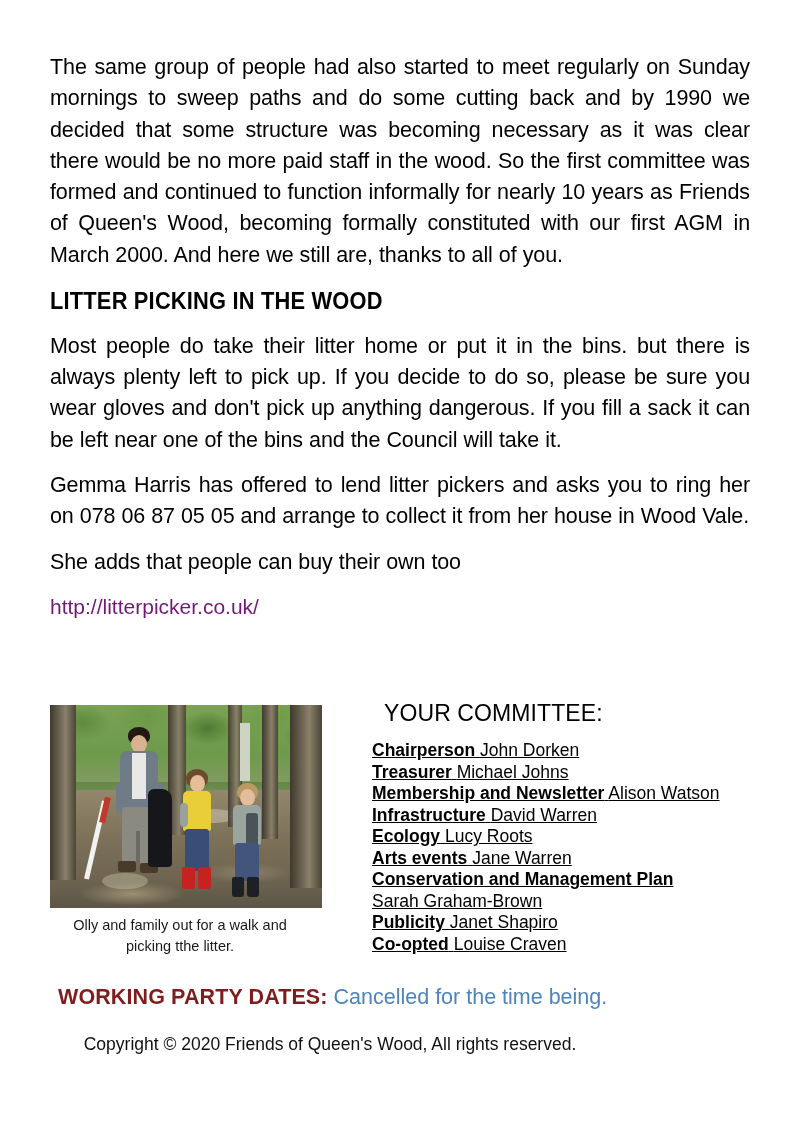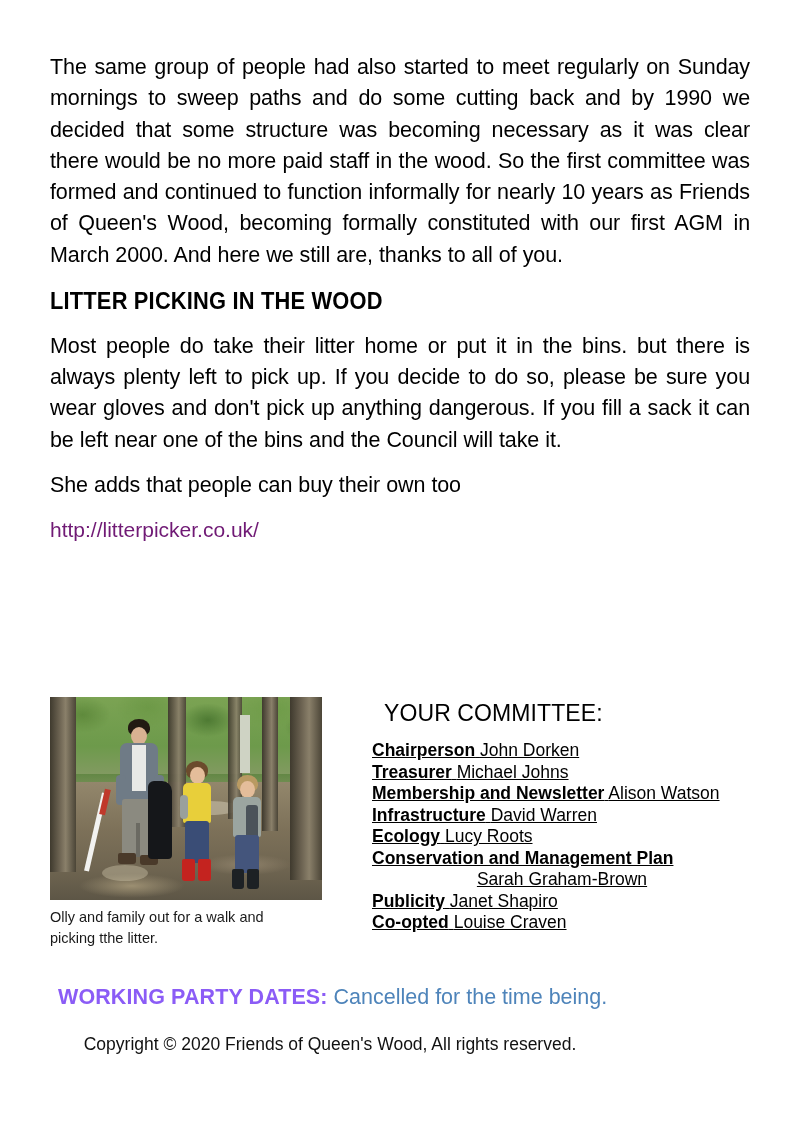--- a/index.html
+++ b/index.html
@@ -66,22 +66,23 @@
   
   .lower-block {
     position: absolute;
     left: 50px;
     top: 697px;
     width: 700px;
   }
   .photo-col {
     position: absolute;
     left: 0;
-    top: 0;
+    top: 8px;
     width: 272px;
+    text-align: center;
   }
   .photo-frame {
     position: relative;
     width: 272px;
     height: 203px;
     overflow: hidden;
     background: #6c7a52;
   }
   .caption {
     margin-top: 7px;
@@ -176,35 +177,34 @@
     font-weight: bold;
   }
   ul.committee-list li .person-name {
     font-weight: normal;
   }
   ul.committee-list li.stacked {
     white-space: normal;
   }
   ul.committee-list li.stacked .person-name {
     display: block;
-    text-align: center;
   }
 
   
   .working-party {
     position: absolute;
     left: 58px;
     top: 984px;
     font-size: 21.5px;
     line-height: 1.3;
     color: #4a7fb5;
   }
   .working-party .wp-label {
     font-weight: bold;
-    color: #8b5cf6;
+    color: #7f1d1d;
     letter-spacing: 0.1px;
   }
   .working-party .wp-value {
     font-weight: normal;
     color: #4e84ba;
   }
   .copyright {
     position: absolute;
     left: 0;
     top: 1034px;
@@ -220,20 +220,21 @@
 <div class="page">
 
   <div class="content">
 
     <p class="body-para">The same group of people had also started to meet regularly on Sunday mornings to sweep paths and do some cutting back and by 1990 we decided that some structure was becoming necessary as it was clear there would be no more paid staff in the wood.  So the first committee was formed and continued to function informally for nearly 10 years as Friends of Queen's Wood, becoming formally constituted with our first AGM in March 2000.   And here we still are, thanks to all of you.</p>
 
     <h2 class="section-heading">LITTER PICKING IN THE WOOD</h2>
 
     <p class="body-para">Most people do take their litter home or put it in the bins. but there is always plenty left to pick up.    If you decide to do so, please be sure you wear gloves and don't pick up anything dangerous.  If you fill a sack it can be left near one of the bins and the Council will take it.</p>
 
+    <p class="body-para">Gemma Harris has offered to lend litter pickers and asks you to ring her on  078 06 87 05 05 and arrange to collect it from her house in Wood Vale.</p>
 
     <p class="body-para last-left">She adds that people can buy their own too</p>
 
     <p class="url-line">http://litterpicker.co.uk/</p>
 
   </div>
 
   <div class="lower-block">
 
     <div class="photo-col">
@@ -312,20 +313,24 @@
           <span class="person-name">Alison Watson</span>
         </li>
         <li>
           <span class="role">Infrastructure</span>
           <span class="person-name">David Warren</span>
         </li>
         <li>
           <span class="role">Ecology</span>
           <span class="person-name">Lucy Roots</span>
         </li>
+        <li>
+          <span class="role">Arts events</span>
+          <span class="person-name">Jane Warren</span>
+        </li>
         <li class="stacked">
           <span class="role">Conservation and Management Plan</span>
           <span class="person-name">Sarah Graham-Brown</span>
         </li>
         <li>
           <span class="role">Publicity</span>
           <span class="person-name">Janet Shapiro</span>
         </li>
         <li>
           <span class="role">Co-opted</span>

